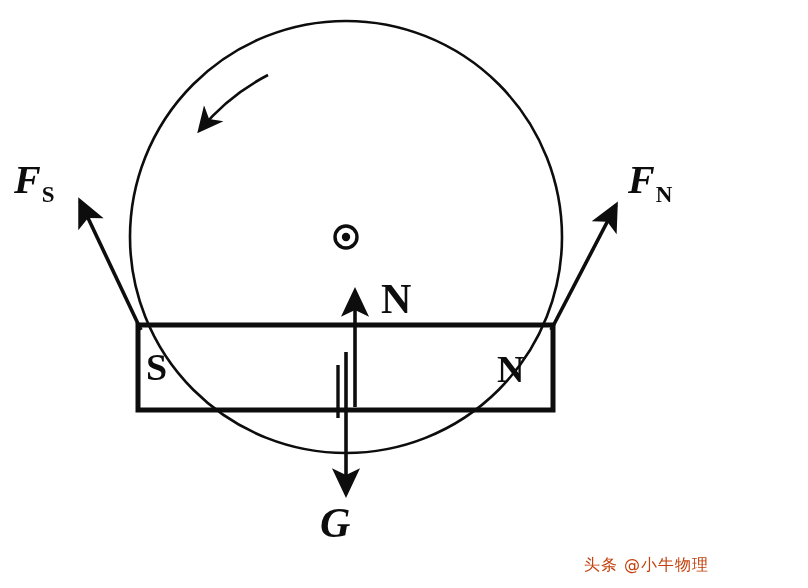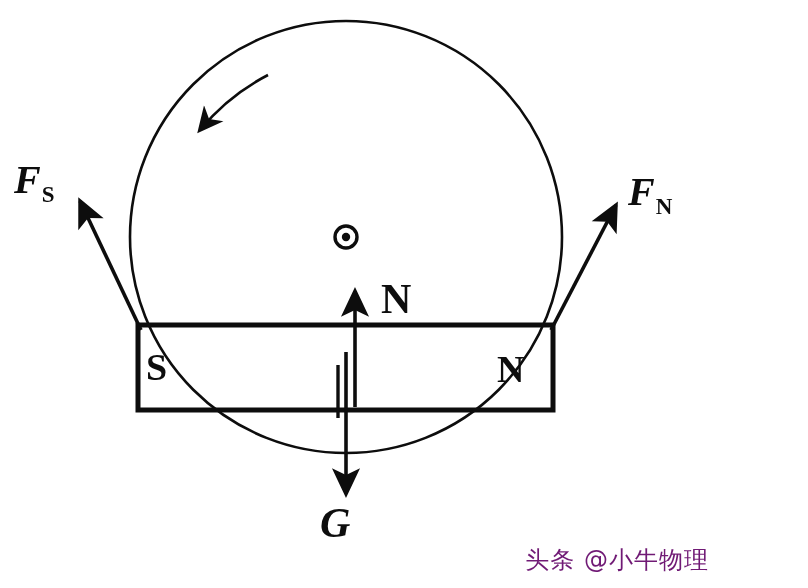--- a/index.html
+++ b/index.html
@@ -48,32 +48,32 @@
     font-size: 40px;
   }
   .force-label .sub {
     font-size: 23px;
     font-style: normal;
     font-weight: 700;
     vertical-align: sub;
     margin-left: 1px;
   }
   #label-fs { left: 14px; top: 160px; }
-  #label-fn { left: 628px; top: 172px; }
+  #label-fn { left: 628px; top: 160px; }
   #label-n-normal { left: 381px; top: 278px; font-size: 42px; }
   #label-g { left: 320px; top: 502px; font-size: 42px; }
   #label-pole-s { left: 146px; top: 348px; font-size: 38px; }
   #label-pole-n { left: 497px; top: 350px; font-size: 38px; }
   #watermark {
     position: absolute;
     right: 14px;
     bottom: 12px;
     font-family: "DejaVu Sans", sans-serif;
-    font-size: 24px;
-    color: #701a75;
+    font-size: 16px;
+    color: #c2410c;
     letter-spacing: 1px;
     white-space: nowrap;
     user-select: none;
   }
 </style>
 </head>
 <body>
 
 <div id="diagram-root">
 

